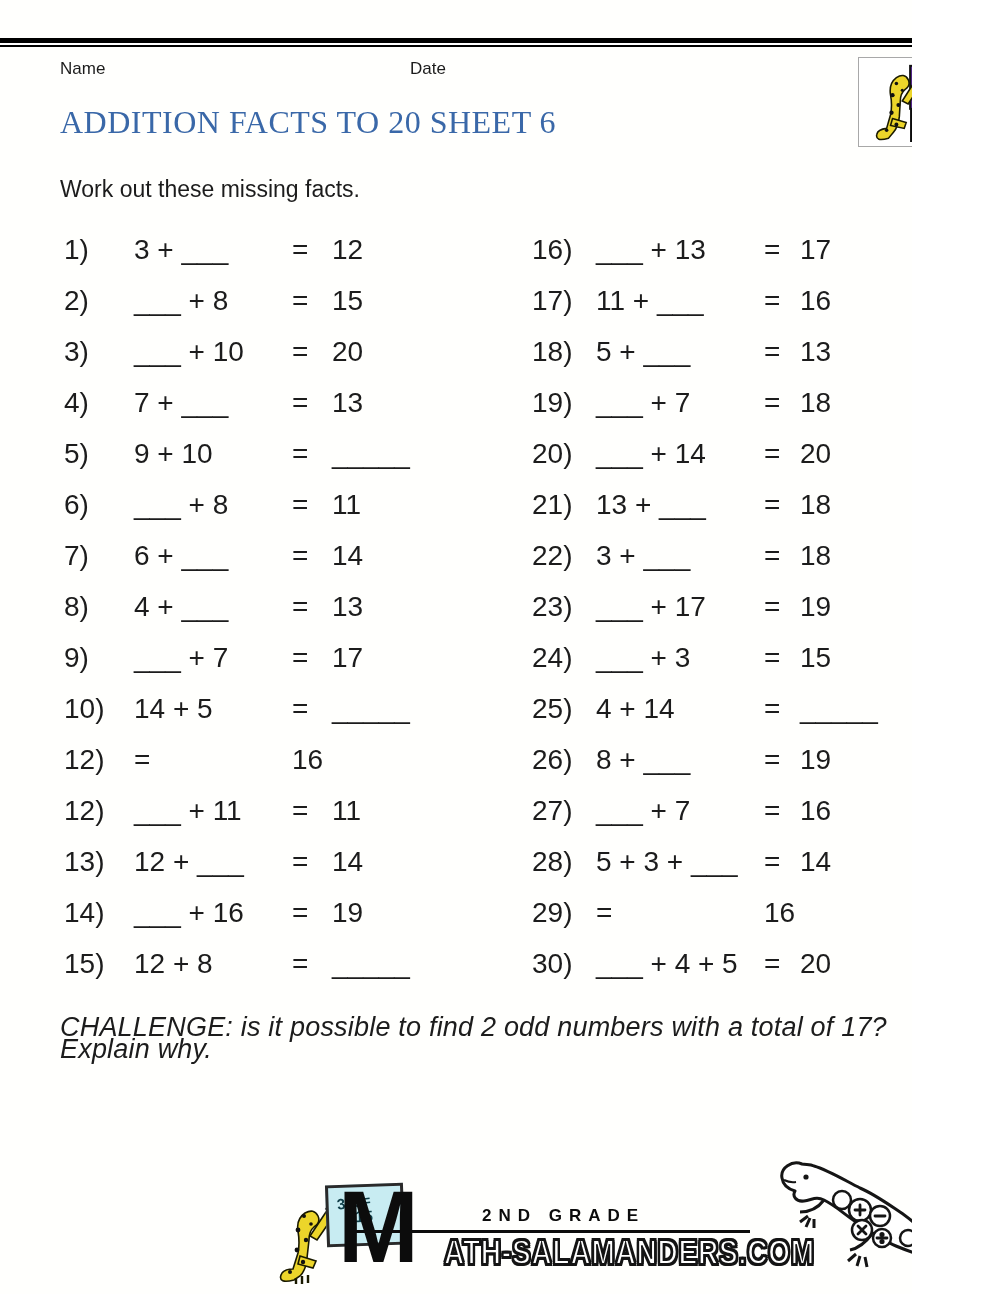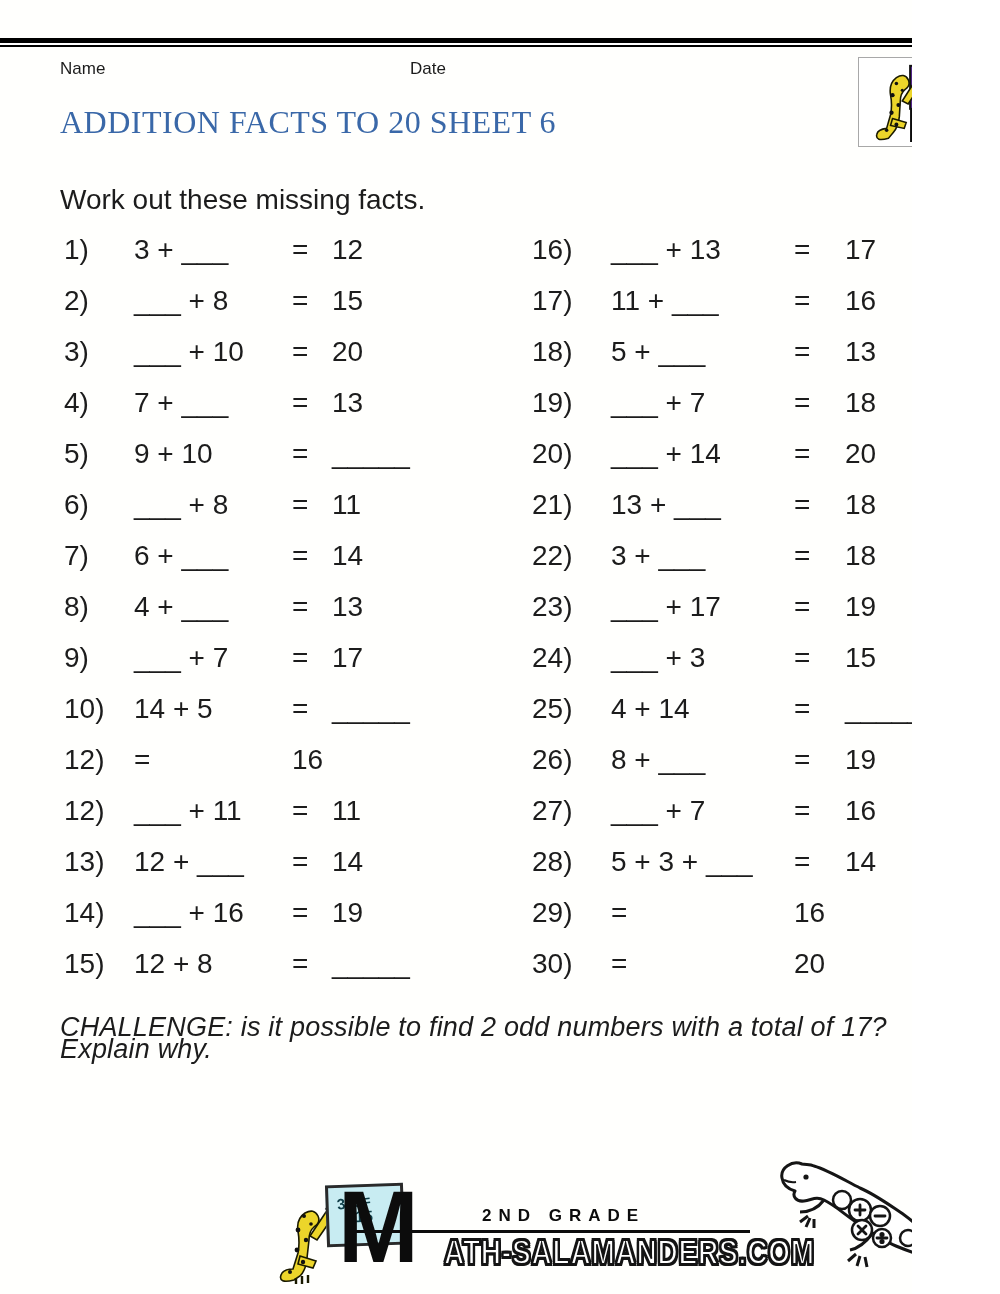--- a/index.html
+++ b/index.html
@@ -18,30 +18,30 @@
   .badge{
     position:absolute;left:858px;top:57px;width:112px;height:90px;
     background:#fff;border:1px solid #a8a8a8;box-sizing:border-box;
   }
   .badge svg{display:block;width:100%;height:100%;}
   
   .title{
     position:absolute;left:60px;top:104px;font-family:"Liberation Serif",serif;
     font-size:32px;letter-spacing:0.5px;color:#3a68a8;font-weight:400;
   }
-  .instruction{position:absolute;left:60px;top:184px;font-size:28px;}
+  .instruction{position:absolute;left:60px;top:176px;font-size:23px;}
   
   .col{position:absolute;top:224px;}
   .col-left{left:64px;width:420px;}
   .col-right{left:532px;width:440px;}
   .row{
     display:grid;grid-template-columns:58px 146px 28px 100px;column-gap:12px;
     height:51px;line-height:51px;font-size:28px;white-space:nowrap;
   }
-  .col-right .row{grid-template-columns:56px 160px 28px 100px;column-gap:23px;}
+  .col-right .row{grid-template-columns:56px 160px 28px 100px;column-gap:8px;}
   .pnum{text-align:left;}
   .pexpr{overflow:visible;}
   .peq{text-align:left;}
   
   .challenge1,.challenge2{
     position:absolute;left:60px;font-size:27px;font-style:italic;letter-spacing:0.2px;
   }
   .challenge1{top:1012px;}
   .challenge2{top:1034px;}
   
@@ -284,20 +284,21 @@
         <span class="peq">=</span>
         <span class="pans">14</span>
       </div>
       <div class="row">
         <span class="pnum">29)</span>
         <span class="peq">=</span>
         <span class="pans">16</span>
       </div>
       <div class="row">
         <span class="pnum">30)</span>
+        <span class="pexpr">___ + 4 + 5</span>
         <span class="peq">=</span>
         <span class="pans">20</span>
       </div>
     </div>
 
   <div class="challenge1">CHALLENGE: is it possible to find 2 odd numbers with a total of 17?</div>
   <div class="challenge2">Explain why.</div>
 
   <div class="footer-logo">
     <svg class="fl-salamander" viewBox="0 0 74 92">

